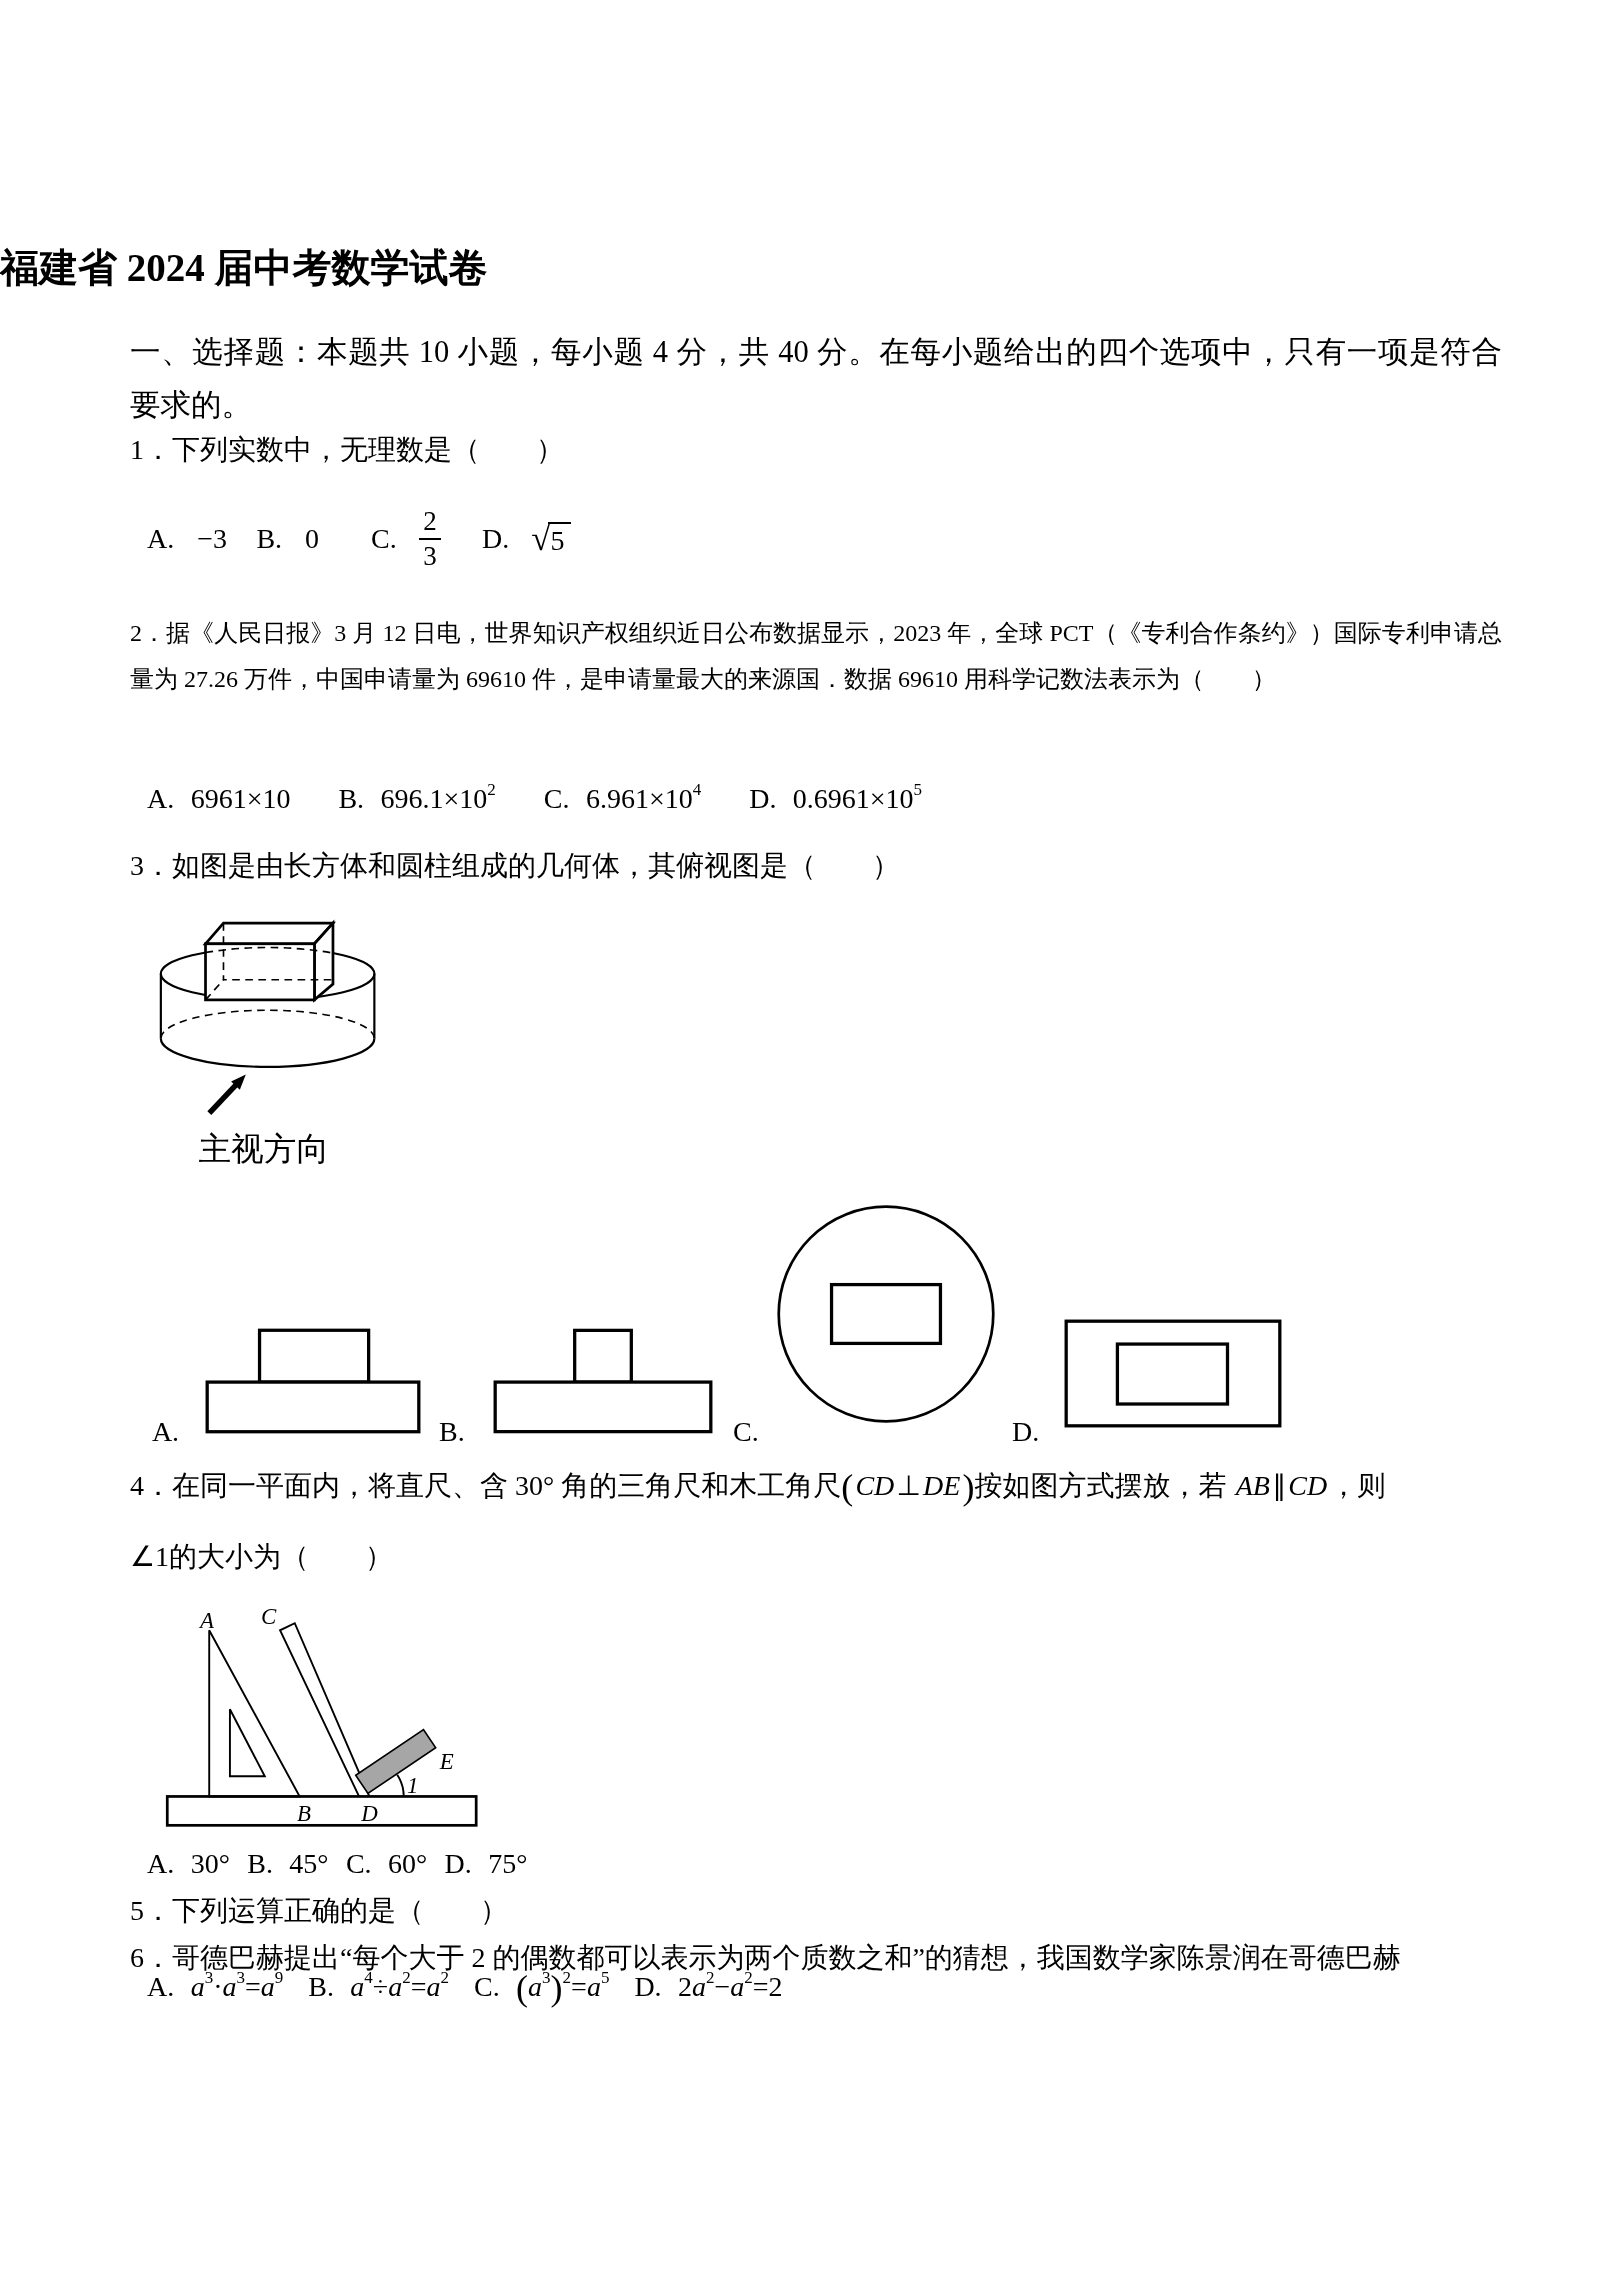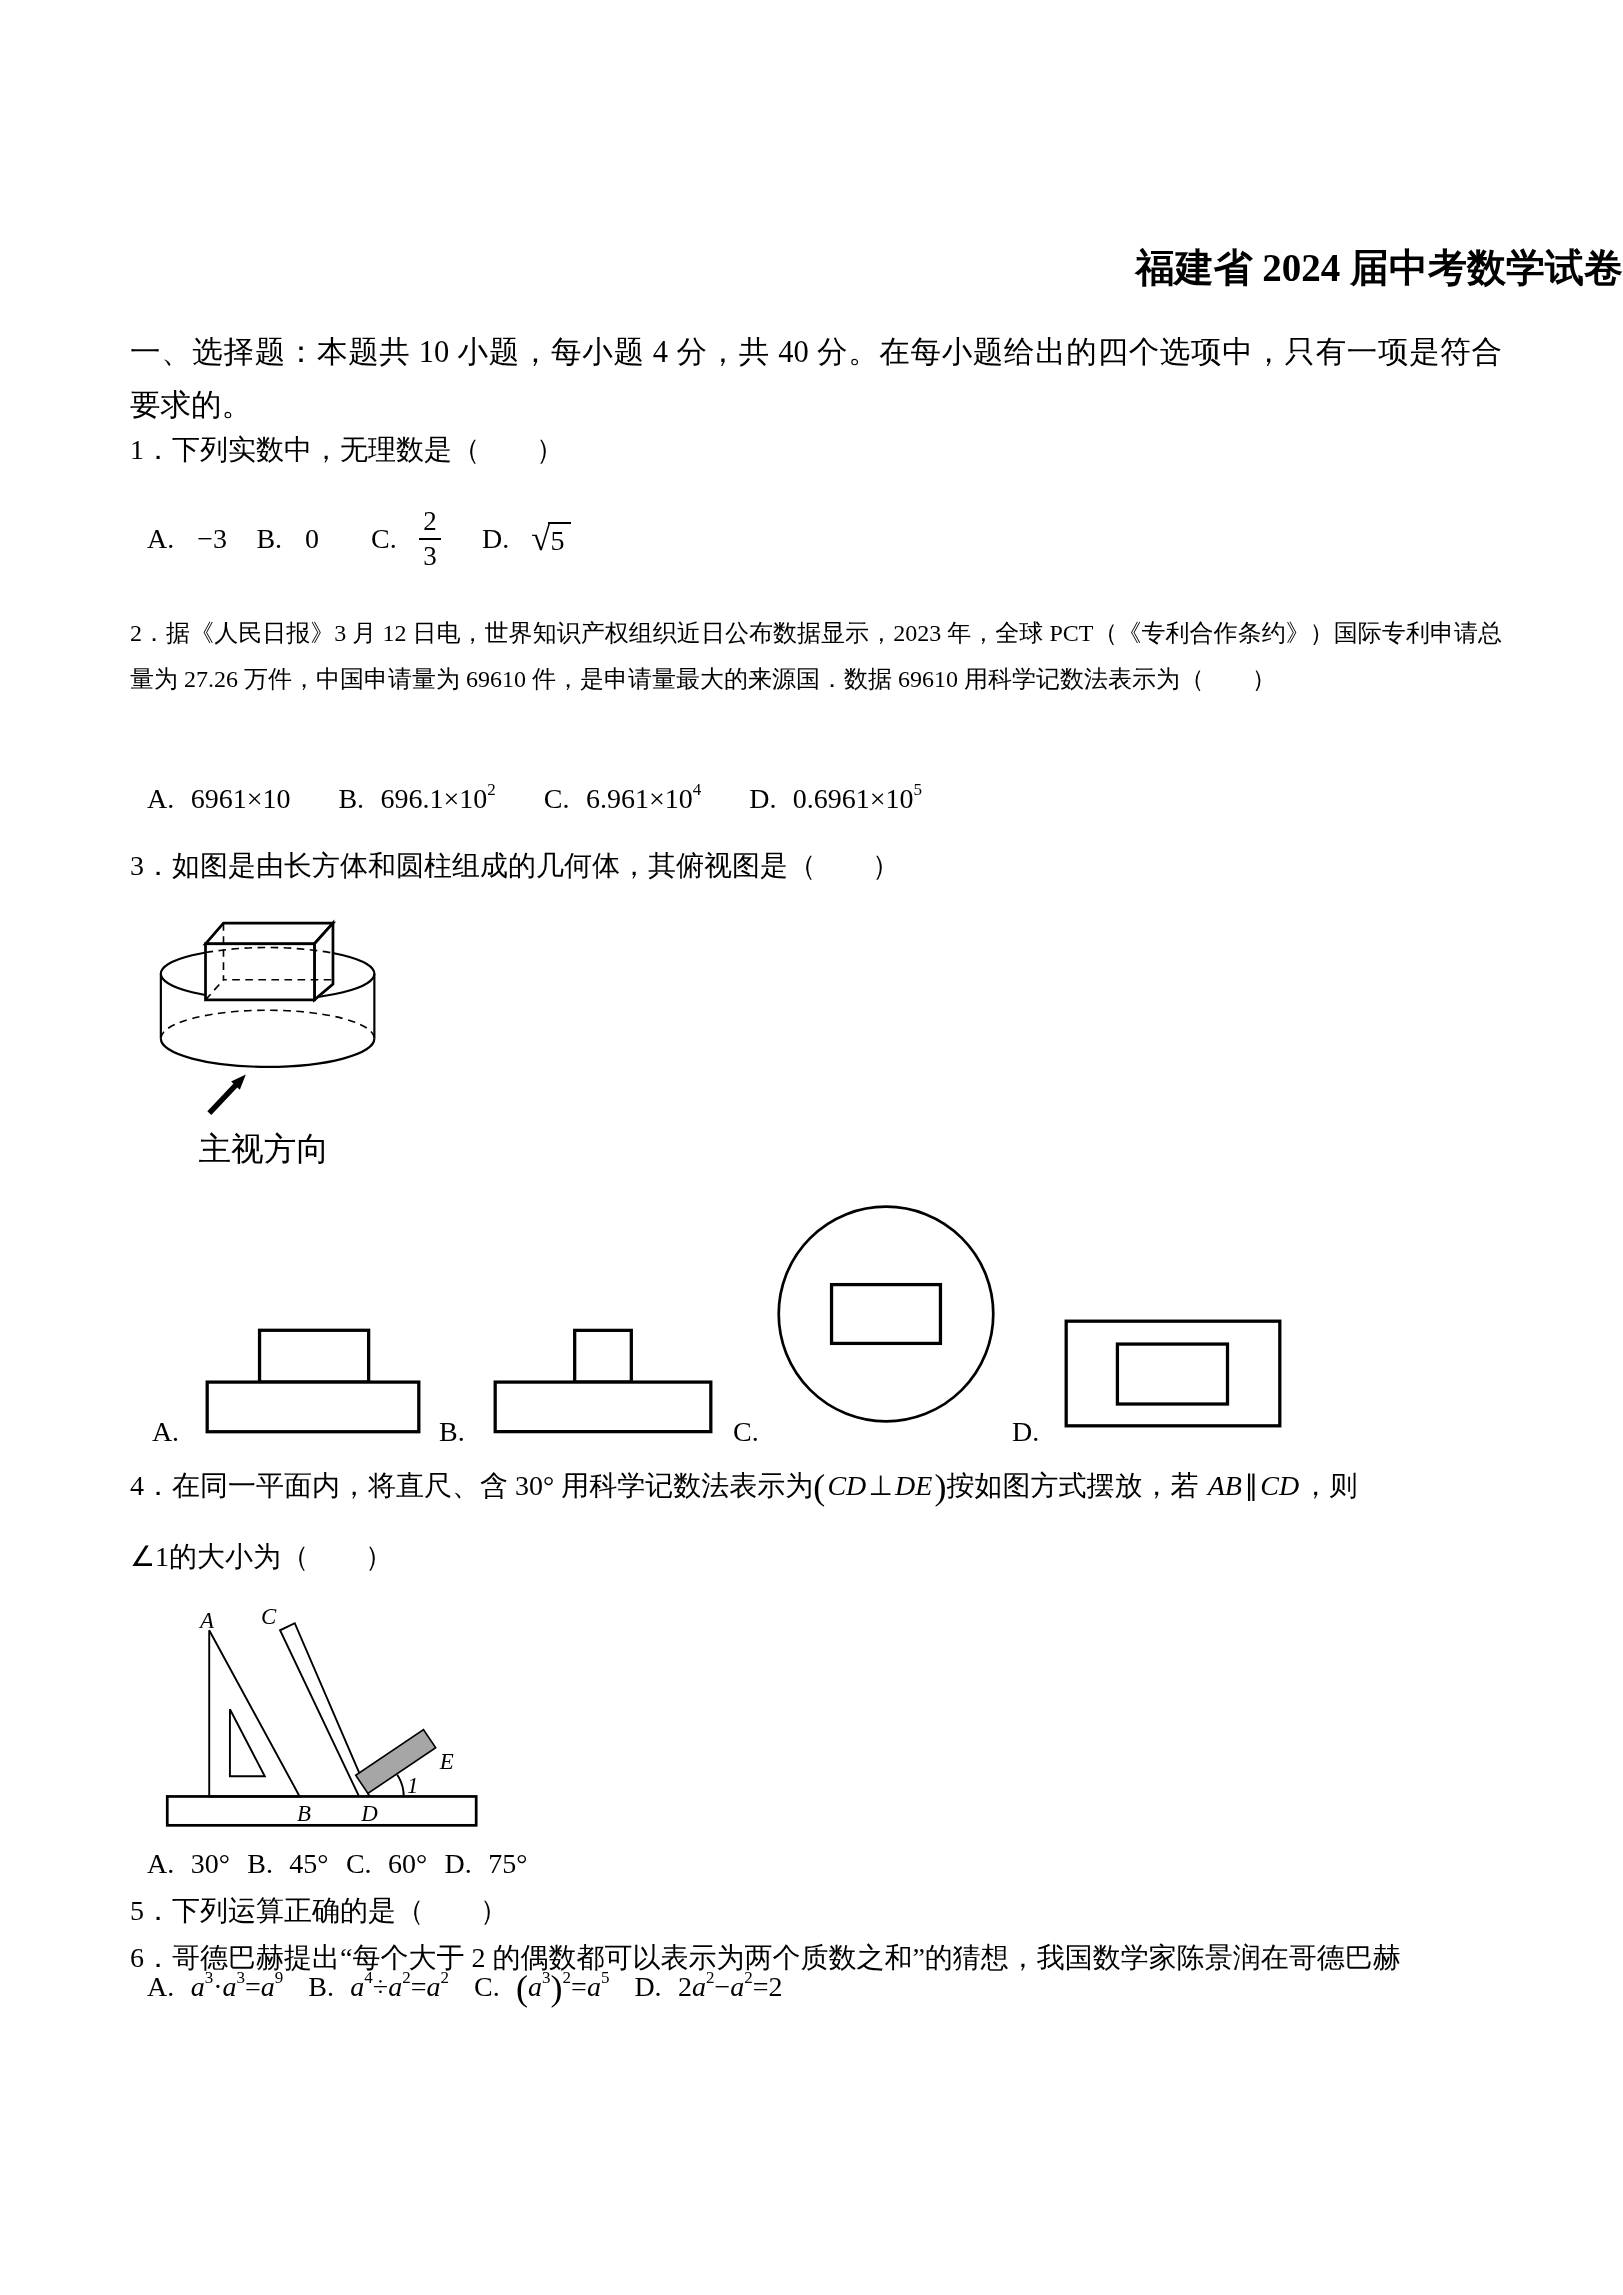--- a/index.html
+++ b/index.html
@@ -1,20 +1,20 @@
 <!DOCTYPE html>
 <html style="font-size:8.7px"><head>
 <meta charset="utf-8">
 <style>
   *{box-sizing:border-box;margin:0;padding:0}
   body{margin:0;background:#ffffff}
   .page{position:relative;width:1623px;height:2295px;background:#fff;color:#000;
         font-family:"Liberation Serif","DejaVu Sans",serif;overflow:hidden}
   .abs{position:absolute;left:130px}
-  .title{left:0;width:100%;text-align:right;font-size:39px;font-weight:700;line-height:47px}
+  .title{left:0;width:100%;text-align:left;font-size:39px;font-weight:700;line-height:47px}
   .heading{width:1372px;font-size:30.5px;font-weight:400;line-height:53px;text-align:justify}
   .line{font-size:28px;line-height:36px;white-space:nowrap}
   .para{width:1372px;font-size:24px;line-height:46px;text-align:justify}
   .optrow{display:flex;align-items:flex-start;font-size:28px;line-height:36px}
   .opt{display:flex;gap:16.4px}
   sup{font-size:17px;vertical-align:13px;line-height:0}
   i{font-style:italic}
   .mi{font-style:italic;padding:0 2.2px}
   .bp{font-size:36px;line-height:0;vertical-align:-4.4px}
   .q1row{display:flex;align-items:center;font-size:28px;line-height:33px}
@@ -124,21 +124,21 @@
       <rect x="102" y="148" width="200" height="108" class="fg"></rect>
     </svg>
     <span class="flabel" style="left:865px">D.</span>
     <svg style="left:917px;bottom:17.4px" width="218" height="109" viewBox="0 0 400 200">
       <rect x="4" y="4" width="392" height="192" class="fg"></rect>
       <rect x="98" y="46" width="202" height="110" class="fg"></rect>
     </svg>
   </div>
 
   <div class="abs line" style="top:1468px">
-    <span>4．在同一平面内，将直尺、含 </span><span>30°</span><span> 用科学记数法表示为</span><span class="bp">(</span><span class="mi">CD</span><span>⊥</span><span class="mi">DE</span><span class="bp">)</span><span>按如图方式摆放，若 </span><span class="mi">AB</span><span>∥</span><span class="mi">CD</span><span>，则</span>
+    <span>4．在同一平面内，将直尺、含 </span><span>30°</span><span> 角的三角尺和木工角尺</span><span class="bp">(</span><span class="mi">CD</span><span>⊥</span><span class="mi">DE</span><span class="bp">)</span><span>按如图方式摆放，若 </span><span class="mi">AB</span><span>∥</span><span class="mi">CD</span><span>，则</span>
   </div>
   <div class="abs line" style="top:1539px">∠1的大小为（　　）</div>
 
   <svg class="figsvg" style="left:164px;top:1606px" width="316" height="224" viewBox="0 0 580 410">
     <rect x="6" y="349" width="567" height="53" class="face2"></rect>
     <path d="M83,44 L83,349 L249,349 Z" class="ln2"></path>
     <path d="M121,189 L121,312 L185,312 Z" class="ln2"></path>
     <path d="M358,349 L213,44 L240,31 L377,349" class="ln2"></path>
     <g transform="translate(366,349) rotate(-34)">
       <rect x="10" y="-40" width="150" height="40" class="gray"></rect>

